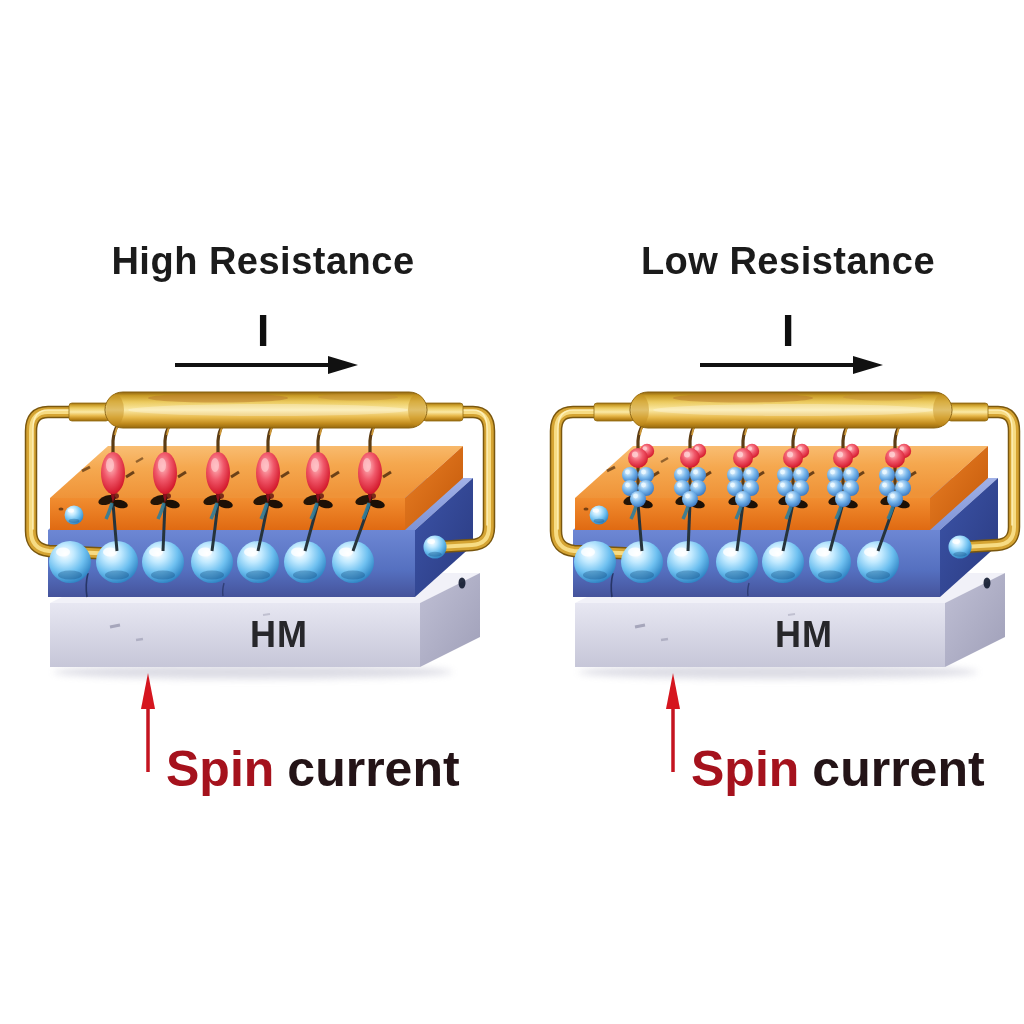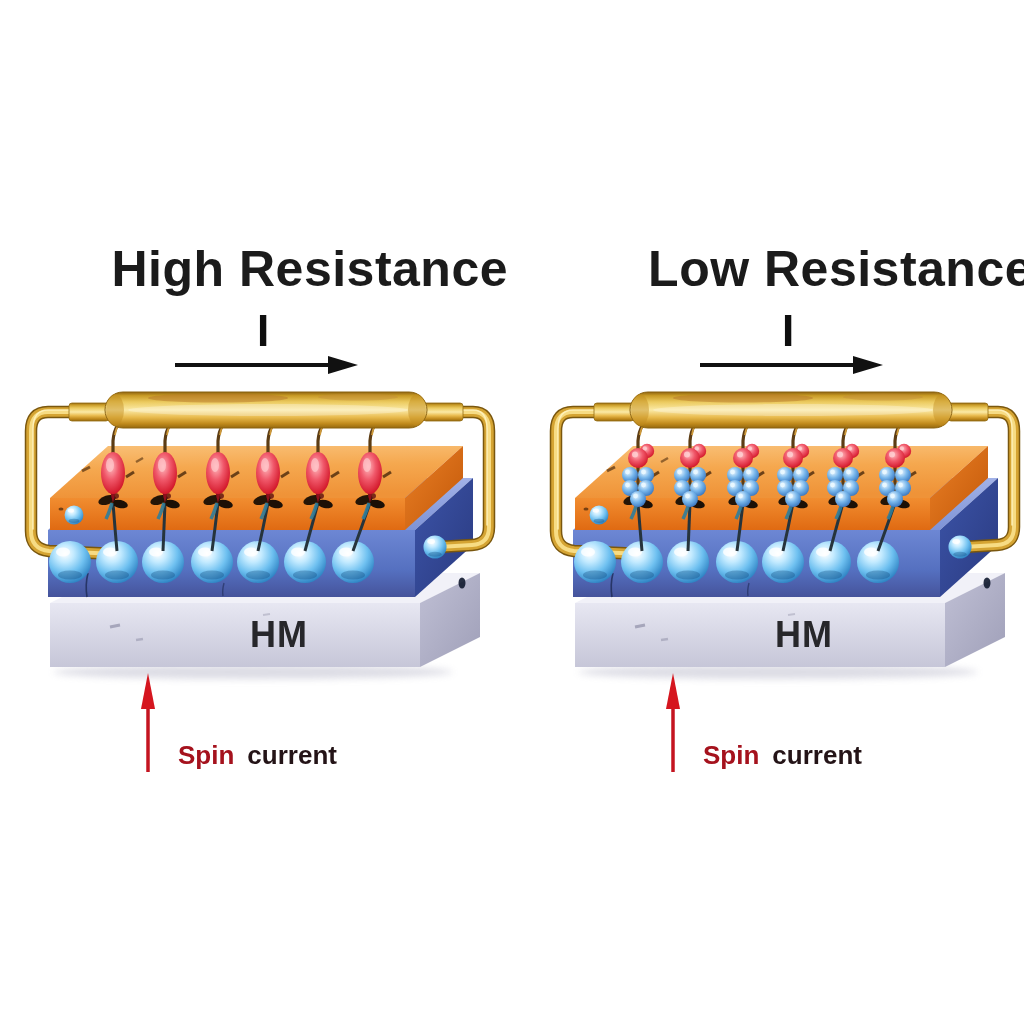--- a/index.html
+++ b/index.html
@@ -1,28 +1,28 @@
 <!DOCTYPE html>
 <html><head>
 <meta charset="utf-8">
 <style>
   html,body{margin:0;padding:0;background:#ffffff;}
   .canvas{position:relative;width:1024px;height:1024px;background:#ffffff;overflow:hidden;
           font-family:"Liberation Sans",sans-serif;}
   .panel{position:absolute;top:230px;width:490px;height:580px;}
   .panel.left{left:18px;}
   .panel.right{left:543px;}
-  .title{position:absolute;top:10px;left:0;width:100%;margin:0;text-align:right;
-         font-size:50px;font-weight:700;color:#1b1b1b;letter-spacing:.5px;}
+  .title{position:absolute;top:10px;left:0;width:100%;margin:0;text-align:center;
+         font-size:38px;font-weight:700;color:#1b1b1b;letter-spacing:.5px;}
   .ilabel{position:absolute;top:76px;left:0;width:100%;text-align:center;
           font-size:44px;font-weight:700;color:#0e0e0e;}
   .art{position:absolute;top:95px;left:0;}
   .hm{position:absolute;top:384px;left:32px;width:370px;text-align:center;
       font-size:36px;font-weight:700;color:#27272b;letter-spacing:1px;padding-left:44px;}
-  .spin{position:absolute;top:510px;left:148px;font-size:26px;font-weight:700;white-space:nowrap;margin-left:12px;}
+  .spin{position:absolute;top:510px;left:148px;font-size:50px;font-weight:700;white-space:nowrap;}
   .spin .w1{color:#a5121d;}
   .spin .w2{color:#241417;margin-left:13px;}
 </style>
 </head>
 <body>
 
 <svg width="0" height="0" style="position:absolute" aria-hidden="true">
 <defs>
   <linearGradient id="goldBar" x1="0" y1="0" x2="0" y2="1">
     <stop offset="0" stop-color="#8f6410"></stop>

